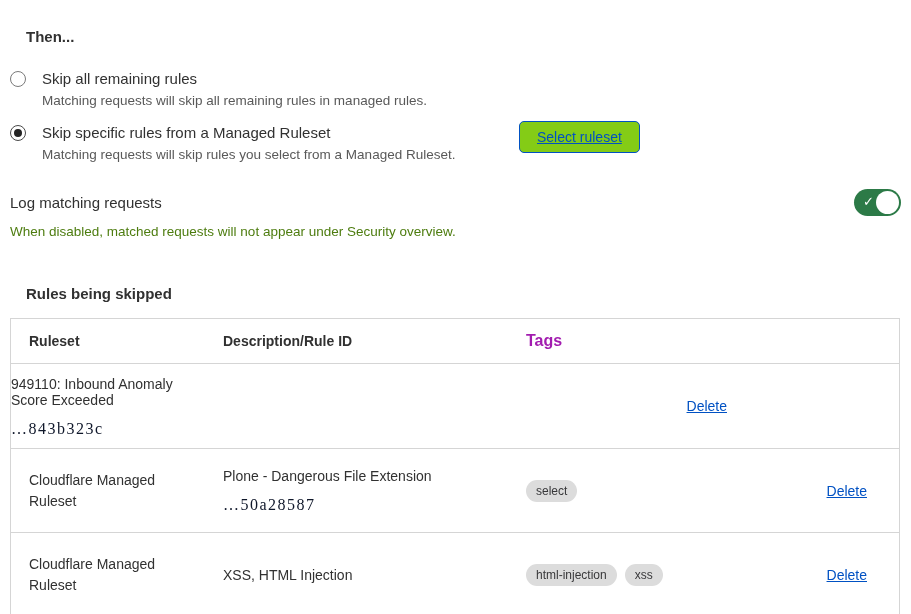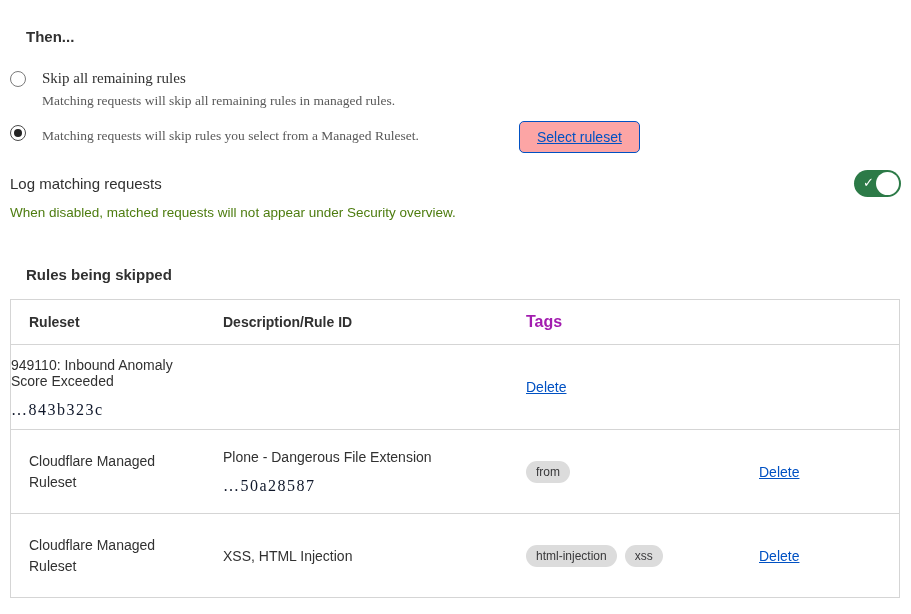--- a/index.html
+++ b/index.html
@@ -25,27 +25,27 @@
     width: 16px; height: 16px; flex: none;
     border: 1px solid #7a7a7a; border-radius: 50%;
     background: #fff; margin-top: 2px; cursor: pointer;
   }
   .radio.selected { border-color: #4a4a4a; }
   .radio.selected::after {
     content: ""; display: block;
     width: 8px; height: 8px; margin: 3px;
     background: #232323; border-radius: 50%;
   }
-  .option-text { margin-left: 16px; font-family: Liberation Serif, serif; }
+  .option-text { margin-left: 16px; }
   .option-label { font-size: 15px; line-height: 19px; color: #313131; cursor: pointer; }
   .option-desc { font-size: 13.5px; line-height: 17px; color: #595959; margin-top: 4px; }
 
   .select-ruleset-btn {
     position: absolute; left: 509px; top: -2px;
-    background: #fca5a5;
+    background: #84cc16;
     border: 1px solid #0051c3; border-radius: 5px;
     color: #0051c3; font-size: 14px;
     font-family: "Liberation Sans", "DejaVu Sans", sans-serif;
     padding: 7px 17px; text-decoration: underline;
     cursor: pointer;
   }
 
   
   .toggle-section { margin-top: 26px; }
   .toggle-row { display: flex; align-items: center; justify-content: space-between; }
@@ -92,21 +92,21 @@
     font-size: 16px; letter-spacing: 1.5px; color: #0f172a;
     line-height: 16px;
   }
   .cell.c3 { display: flex; gap: 8px; }
   .tag {
     background: #dcdcdc; color: #38383a;
     font-size: 12px; line-height: 14px;
     padding: 4px 10px; border-radius: 11px;
     white-space: nowrap;
   }
-  .cell.c4 { text-align: left; padding-right: 32px; }
+  .cell.c4 { text-align: right; padding-right: 32px; }
   .delete-link {
     color: #0051c3; font-size: 14px;
     text-decoration: underline; cursor: pointer;
   }
 </style>
 </head>
 <body>
 
 <div class="page">
 
@@ -116,20 +116,21 @@
     <div class="radio"></div>
     <div class="option-text">
       <div class="option-label">Skip all remaining rules</div>
       <div class="option-desc">Matching requests will skip all remaining rules in managed rules.</div>
     </div>
   </div>
 
   <div class="option second">
     <div class="radio selected"></div>
     <div class="option-text">
+      <div class="option-label">Skip specific rules from a Managed Ruleset</div>
       <div class="option-desc">Matching requests will skip rules you select from a Managed Ruleset.</div>
     </div>
     <button class="select-ruleset-btn">Select ruleset</button>
   </div>
 
   <div class="toggle-section">
     <div class="toggle-row">
       <span class="toggle-label">Log matching requests</span>
       <span class="toggle">
         <span class="check-glyph">✓</span>
@@ -161,21 +162,21 @@
       </div>
     </div>
 
     <div class="t-row">
       <div class="cell c1">Cloudflare Managed Ruleset</div>
       <div class="cell c2">
         <div class="desc-line">Plone - Dangerous File Extension</div>
         <div class="rule-id">…50a28587</div>
       </div>
       <div class="cell c3">
-        <span class="tag">from</span>
+        <span class="tag">select</span>
       </div>
       <div class="cell c4">
         <a class="delete-link">Delete</a>
       </div>
     </div>
 
     <div class="t-row">
       <div class="cell c1">Cloudflare Managed Ruleset</div>
       <div class="cell c2">
         <div class="desc-line">XSS, HTML Injection</div>

